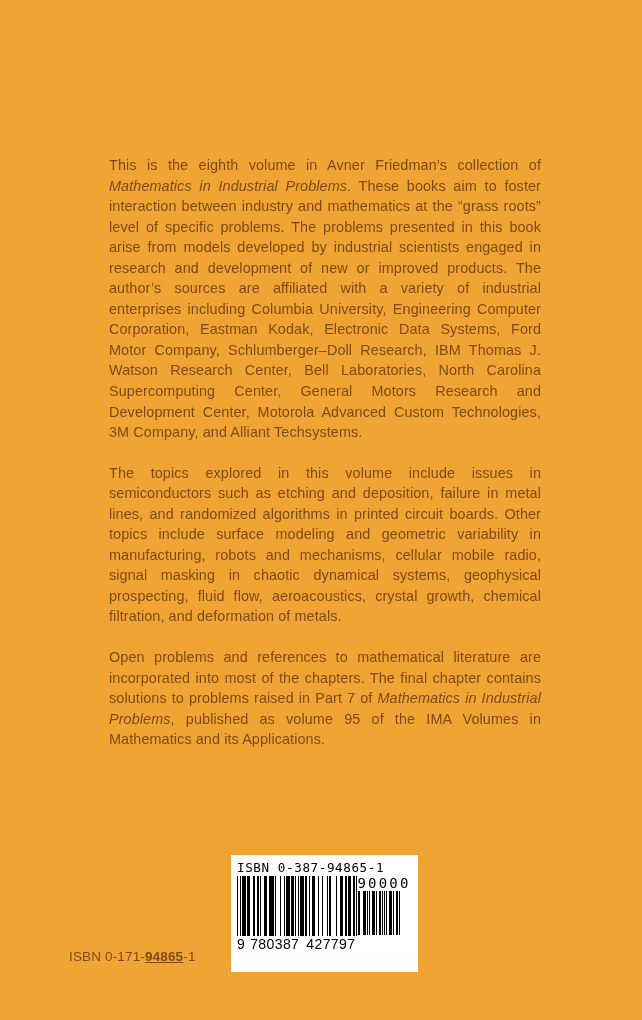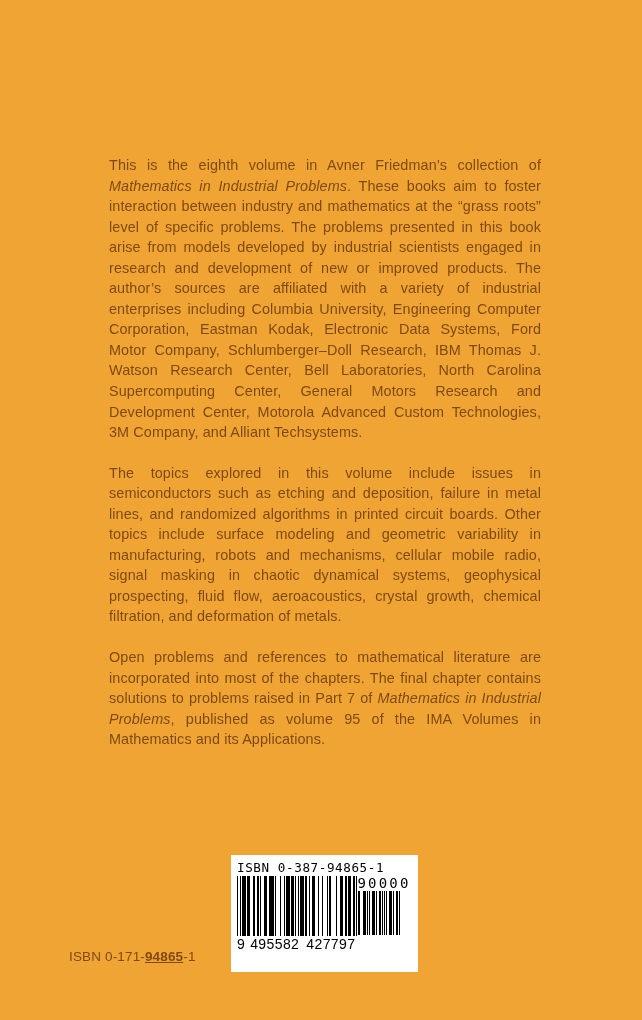--- a/index.html
+++ b/index.html
@@ -271,18 +271,18 @@
             <i class="w" style="width: 0.95px;"></i>
             <i class="w" style="width: 0.95px;"></i>
             <i style="width: 0.95px;"></i>
             <i style="width: 0.95px;"></i>
             <i class="w" style="width: 0.95px;"></i>
             <i style="width: 0.95px;"></i>
           </div>
       </div>
     </div>
 
-    <div id="ean-digits"><span class="lead">9</span><span class="grp">495582</span><span>427797</span></div>
+    <div id="ean-digits"><span class="lead">9</span><span class="grp">780387</span><span>427797</span></div>
   </div>
 
   <div id="isbn-bottom"><span>ISBN 0-171-</span><b>94865</b><span>-1</span></div>
 
 </div>
 
 </body></html>

